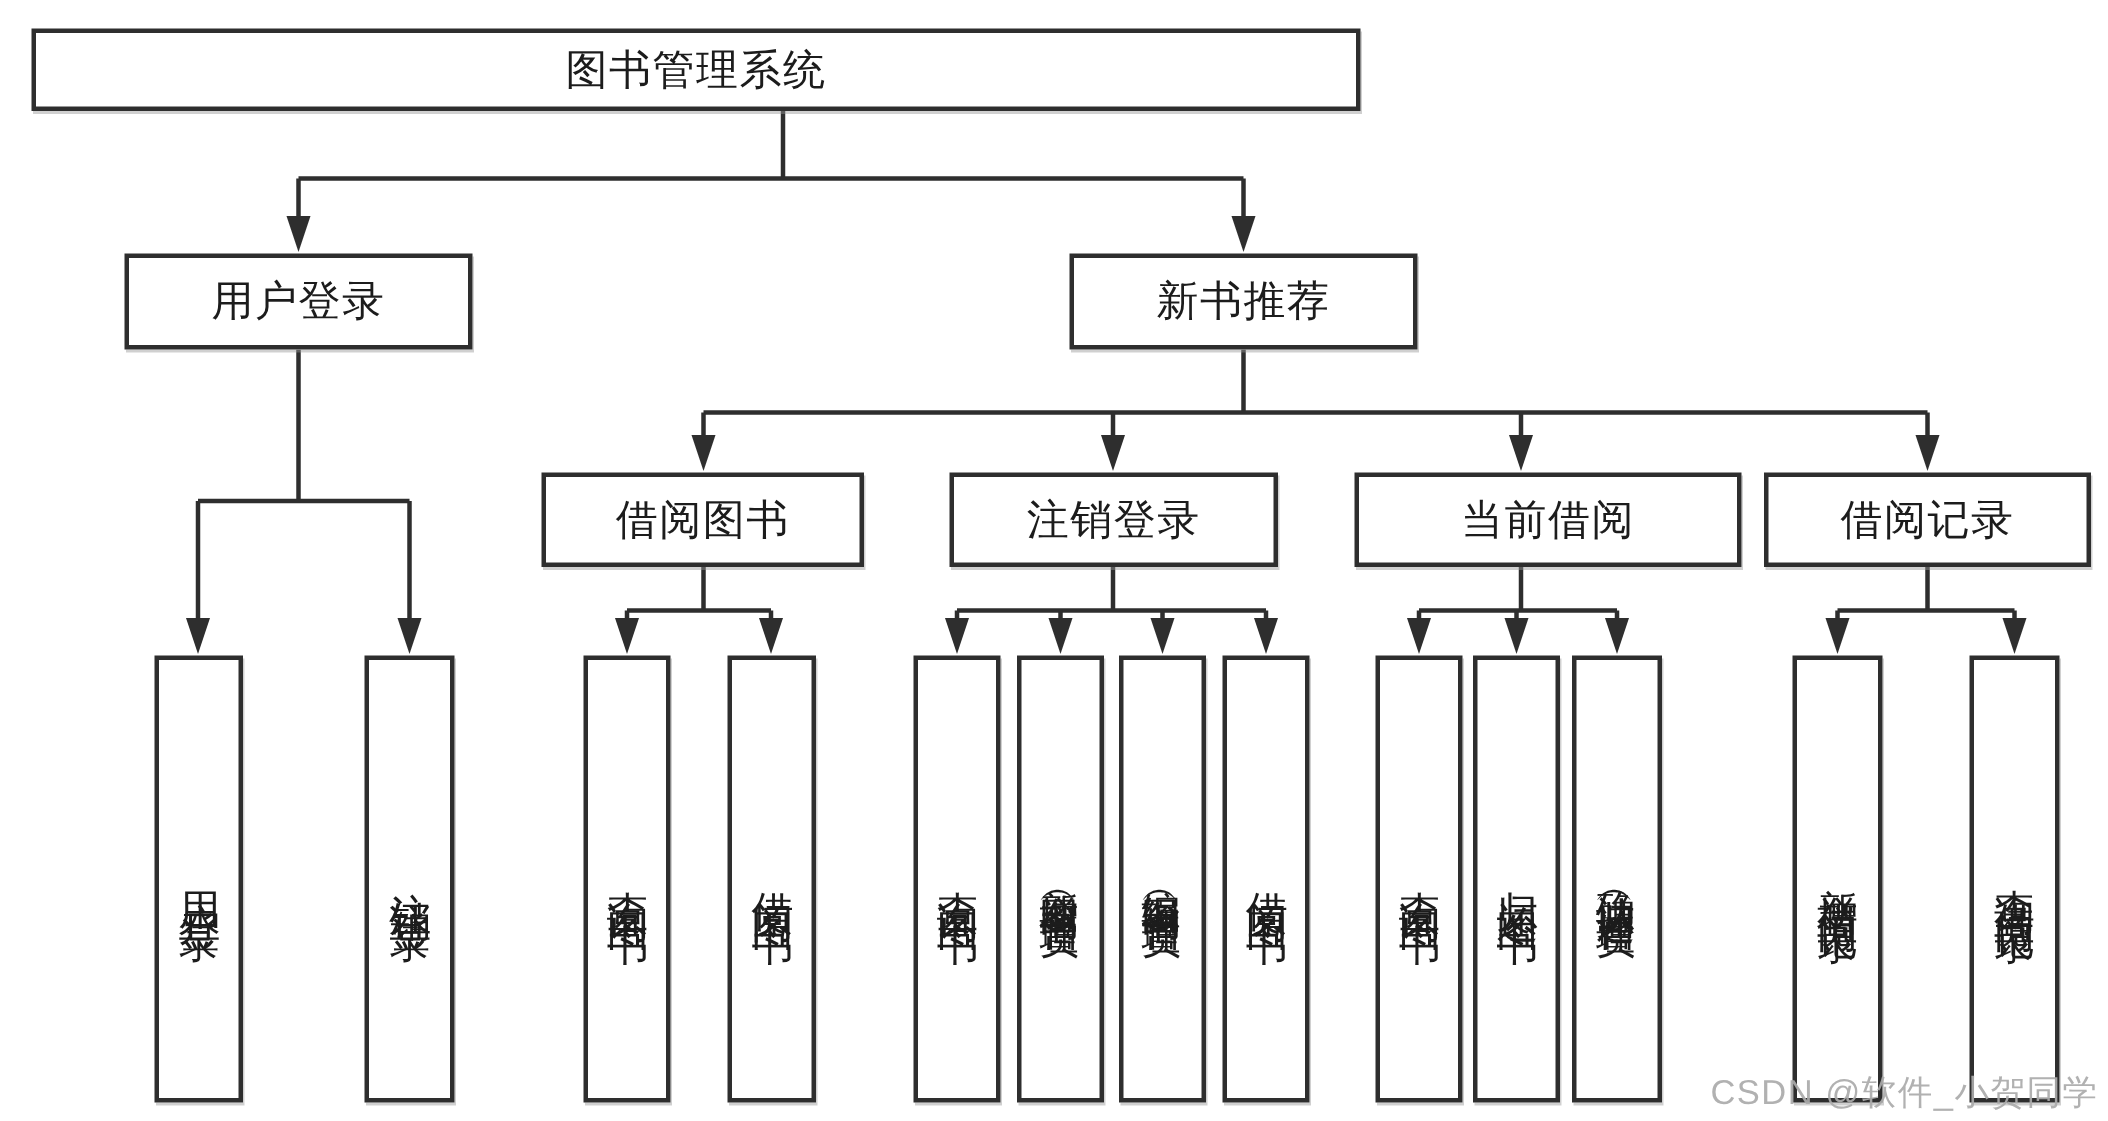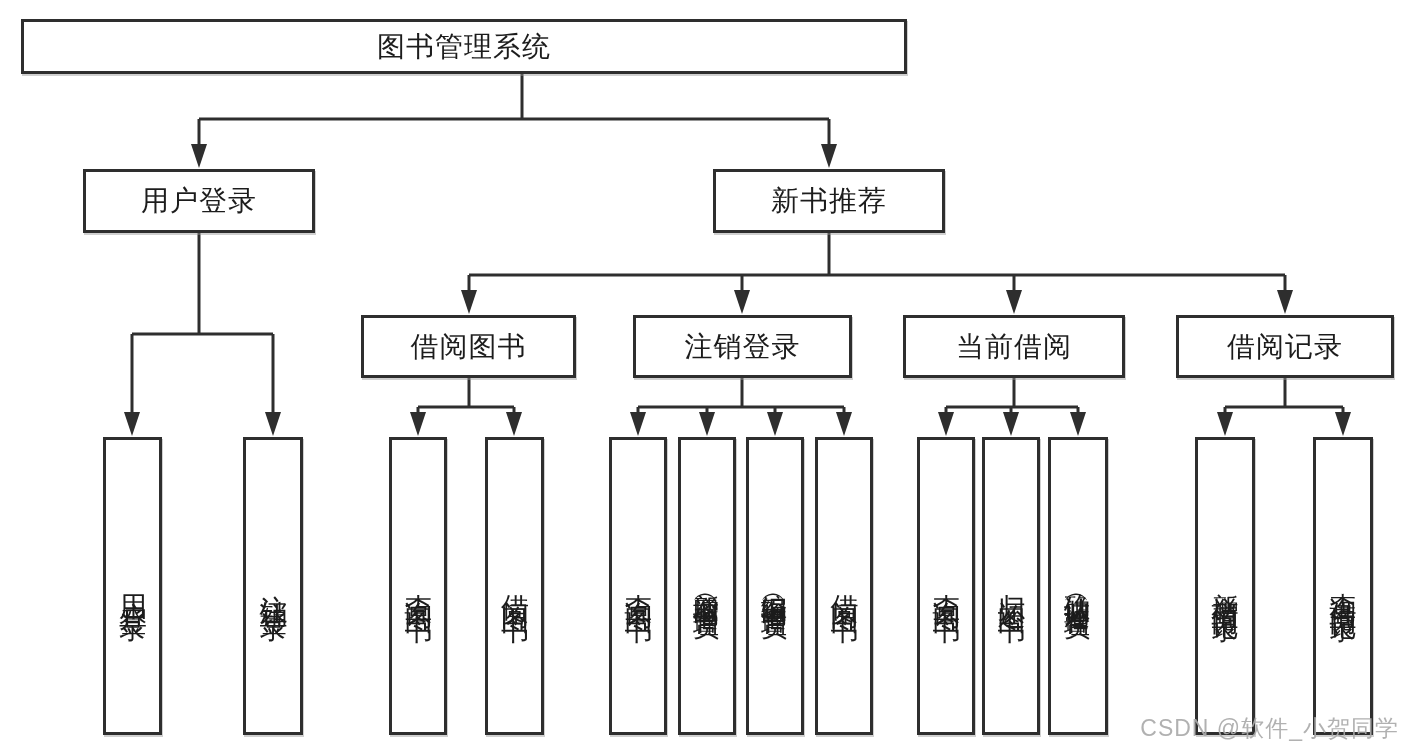--- a/index.html
+++ b/index.html
@@ -126,21 +126,21 @@
 <div class="node" style="left:713px;top:169px;width:232px;height:64px">
   <span class="hlabel">新书推荐</span>
 </div>
 
 <div class="node" style="left:361px;top:315px;width:215px;height:63px">
   <span class="hlabel">借阅图书</span>
 </div>
 <div class="node" style="left:633px;top:315px;width:219px;height:63px">
   <span class="hlabel">注销登录</span>
 </div>
-<div class="node" style="left:903px;top:315px;width:222px;height:63px">
+<div class="node" style="left:903px;top:315px;width:258px;height:63px">
   <span class="hlabel">当前借阅</span>
 </div>
 <div class="node" style="left:1176px;top:315px;width:218px;height:63px">
   <span class="hlabel">借阅记录</span>
 </div>
 
 <div class="node" style="left:103px;top:437px;width:59px;height:298px">
   <span class="vlabel v-s">用户登录</span>
 </div>
 <div class="node" style="left:243px;top:437px;width:60px;height:298px">

